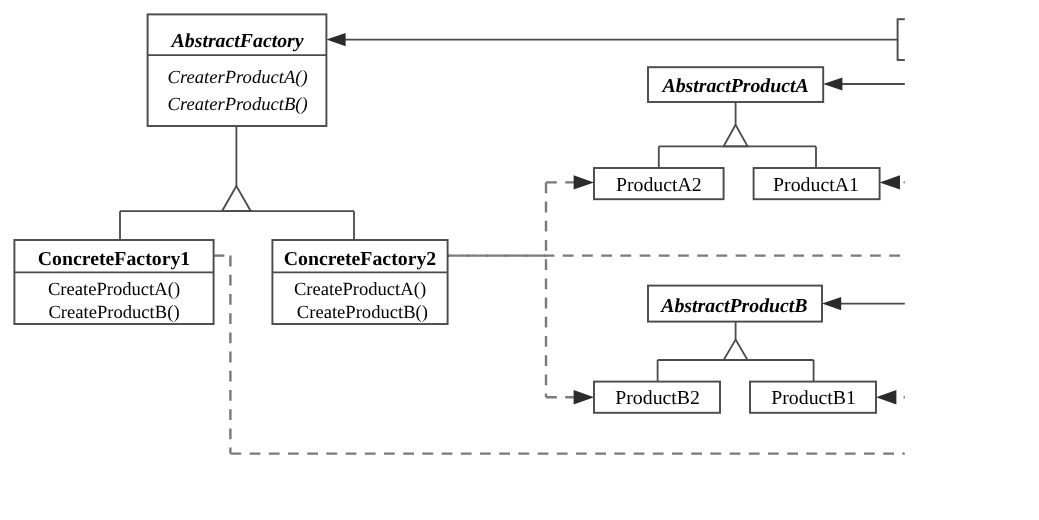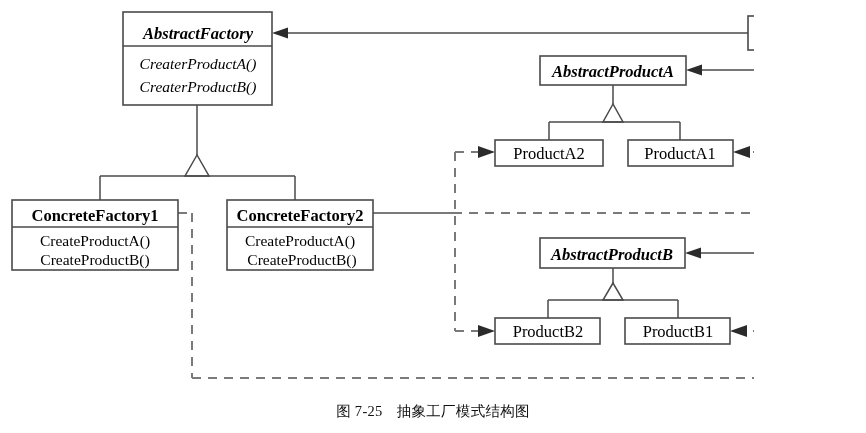--- a/index.html
+++ b/index.html
@@ -210,17 +210,14 @@
       <text class="t-title-plain" x="678" y="337">ProductB1</text>
     </g>
 
     <g>
       <rect class="cls-box" x="748" y="16" width="85" height="34"></rect>
       <text class="t-title-bold" x="791" y="40">Client</text>
     </g>
 
   </svg>
 
-  <div class="caption">
-    <span class="cap-num">图 7-25</span><span>抽象工厂模式结构图</span>
-  </div>
 
 </div>
 
 </body></html>

